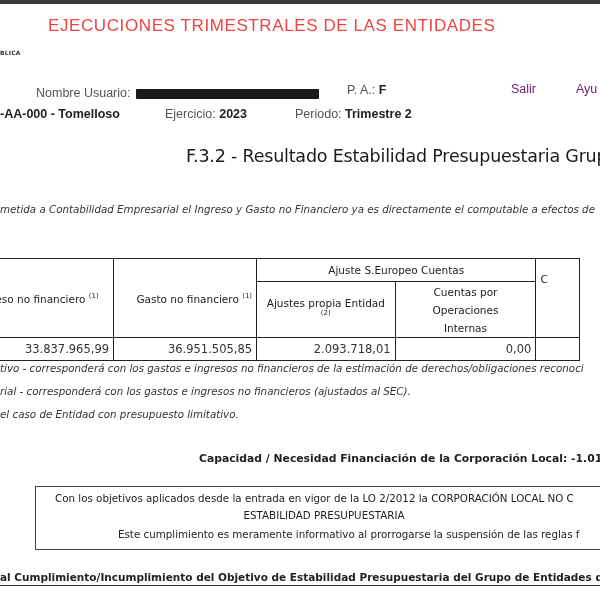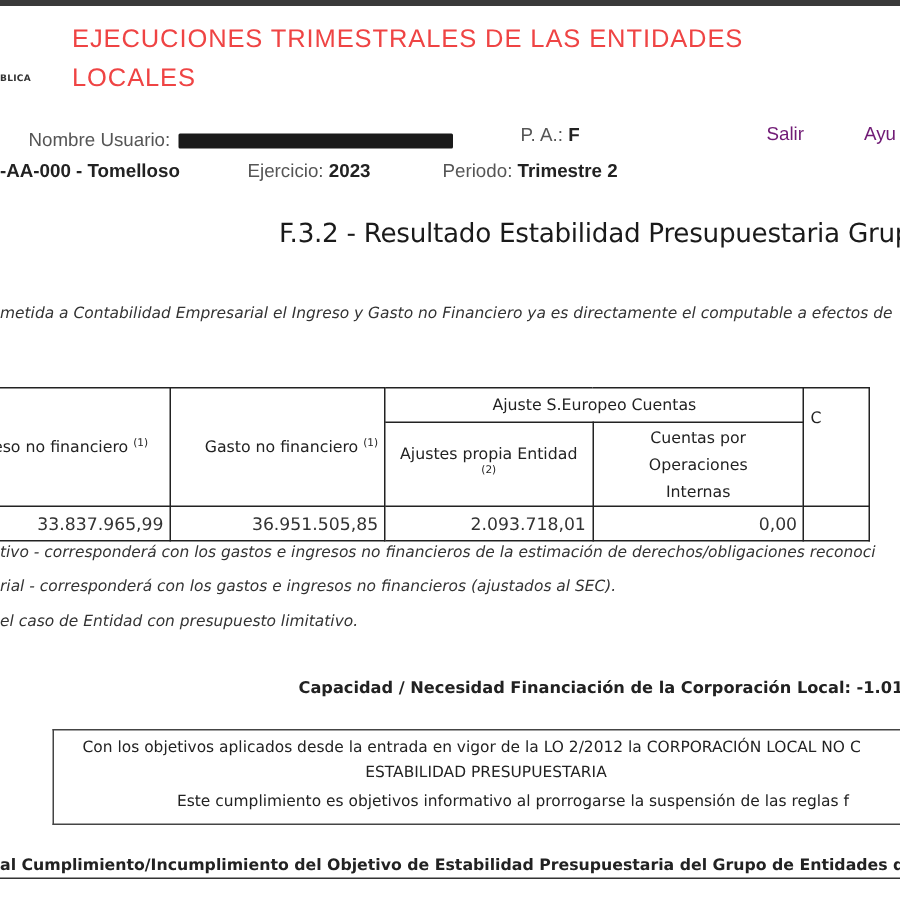--- a/index.html
+++ b/index.html
@@ -146,24 +146,23 @@
   </style>
 </head>
 <body>
 
 <div class="topbar"></div>
 
 <div class="logo-text">BLICA</div>
 
 <div class="app-title">
   <div>EJECUCIONES TRIMESTRALES DE LAS ENTIDADES</div>
-  <div>LOCALES</div>
-</div>
-
-<div class="meta-row" style="left:19px; top:86px;">
+</div>
+
+<div class="meta-row" style="left:36px; top:86px;">
   <span>Nombre Usuario:</span>
   <span class="redacted"></span>
 </div>
 
 <div class="meta-row" style="left:347px; top:83px;">
   <span>P. A.:</span>
   <b>F</b>
 </div>
 
 <div class="nav-link" style="left:511px; top:82px;">Salir</div>
@@ -228,16 +227,16 @@
 <div class="footnote" style="top:408px;">el caso de Entidad con presupuesto limitativo.</div>
 
 <div class="capacity">
   <span>Capacidad / Necesidad Financiación de la Corporación Local:</span>
   <span>-1.019.821,85</span>
 </div>
 
 <div class="info-box">
   <div class="line" style="left:19px; top:5px;">Con los objetivos aplicados desde la entrada en vigor de la LO 2/2012 la CORPORACIÓN LOCAL NO C</div>
   <div class="line" style="left:288px; top:22px; transform:translateX(-50%);">ESTABILIDAD PRESUPUESTARIA</div>
-  <div class="line" style="left:82px; top:41px;">Este cumplimiento es objetivos informativo al prorrogarse la suspensión de las reglas f</div>
+  <div class="line" style="left:82px; top:41px;">Este cumplimiento es meramente informativo al prorrogarse la suspensión de las reglas f</div>
 </div>
 
 <div class="bottom-line">al Cumplimiento/Incumplimiento del Objetivo de Estabilidad Presupuestaria del Grupo de Entidades que está</div>
 
 </body></html>

